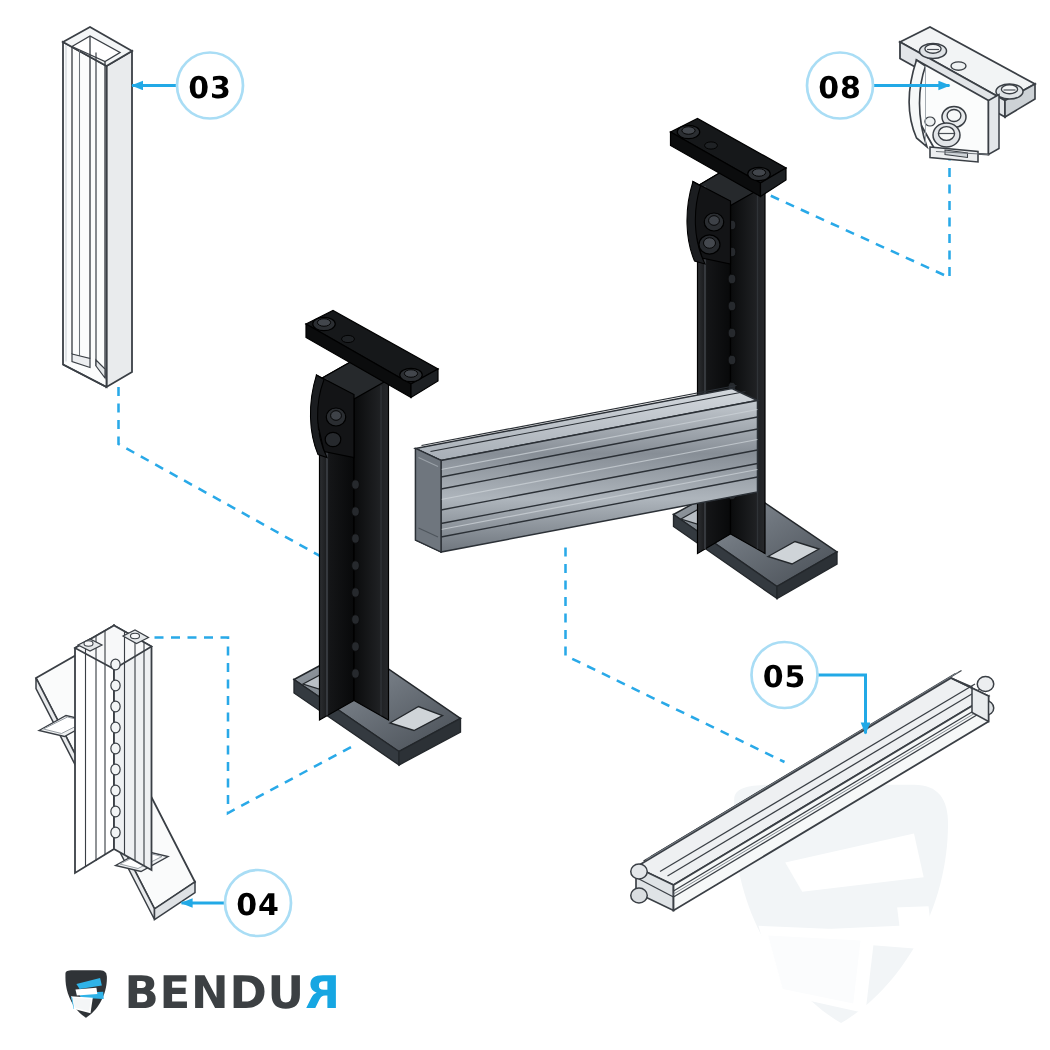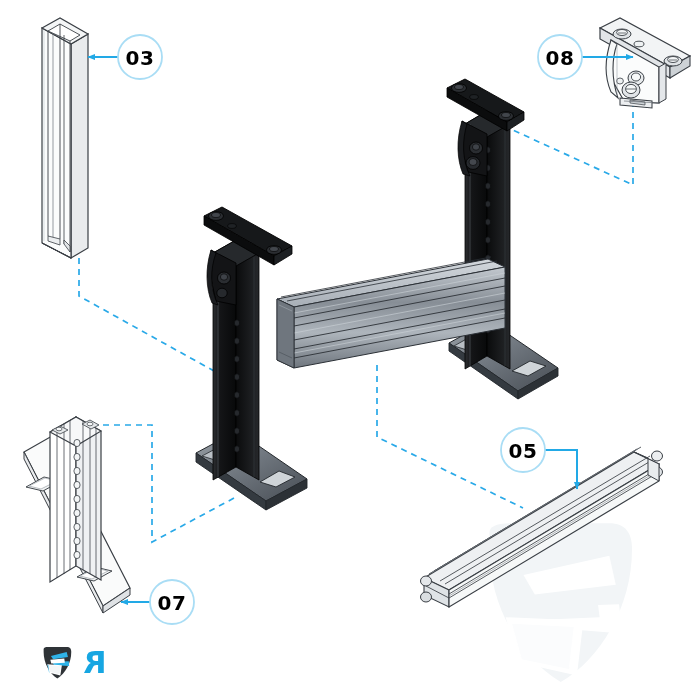--- a/index.html
+++ b/index.html
@@ -392,31 +392,32 @@
       <circle cx="560" cy="57" r="22" fill="#ffffff" stroke="#a9ddf5" stroke-width="1.8"></circle>
       <circle cx="523" cy="450" r="22" fill="#ffffff" stroke="#a9ddf5" stroke-width="1.8"></circle>
       <circle cx="140" cy="57" r="22" fill="#ffffff" stroke="#a9ddf5" stroke-width="1.8"></circle>
       <circle cx="172" cy="602" r="22" fill="#ffffff" stroke="#a9ddf5" stroke-width="1.8"></circle>
     </g>
   </svg>
 
   <div class="callout-label" style="left:560px;top:58px;">08</div>
   <div class="callout-label" style="left:523px;top:451px;">05</div>
   <div class="callout-label" style="left:140px;top:58px;">03</div>
-  <div class="callout-label" style="left:172px;top:603px;">07</div>
+  <div class="callout-label" style="left:172px;top:603px;">04</div>
 
   <div id="brand">
     <svg width="34" height="34" viewBox="0 0 112 112">
       <path d="M12,10 C12,5 17,3 28,3 L88,3 C99,3 103,9 103,20
                C103,58 82,92 57,107 C32,92 12,58 12,20 Z" fill="#2f3337"></path>
       <path d="M36,33 L88,20 L92,36 L43,44 Z" fill="#2fb3e8"></path>
       <path d="M40,52 L95,50 L96,66 L46,63 Z" fill="#2fb3e8"></path>
       <path d="M34,45 L80,41 L82,55 L37,58 Z" fill="#ffffff"></path>
       <path d="M24,60 L72,63 L67,97 L31,88 Z" fill="#ffffff"></path>
       <path d="M27,63 L68,66 L64,93 L33,85 Z" fill="#f4f6f7"></path>
       <path d="M24,60 L30,88 L31,88 L27,63 Z" fill="#2fb3e8"></path>
     </svg>
     <div class="brand-text">
+      <span>BENDU</span>
         <span class="accent">R</span>
     </div>
   </div>
 
 </div>
 
 </body></html>

